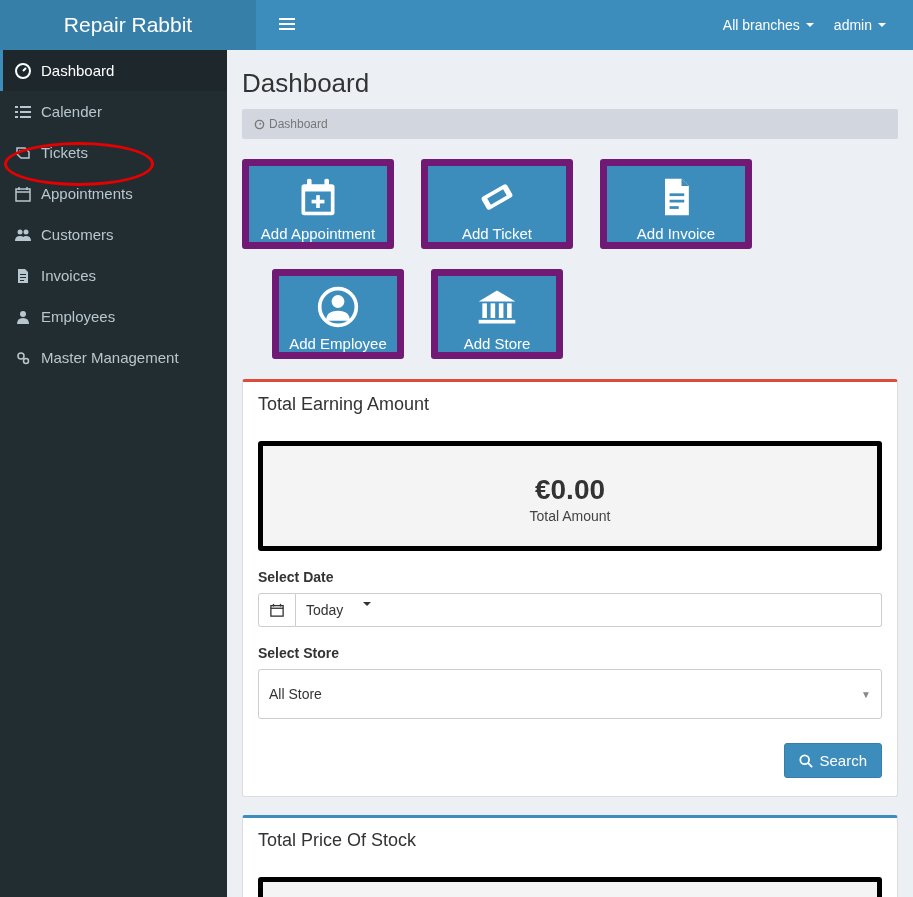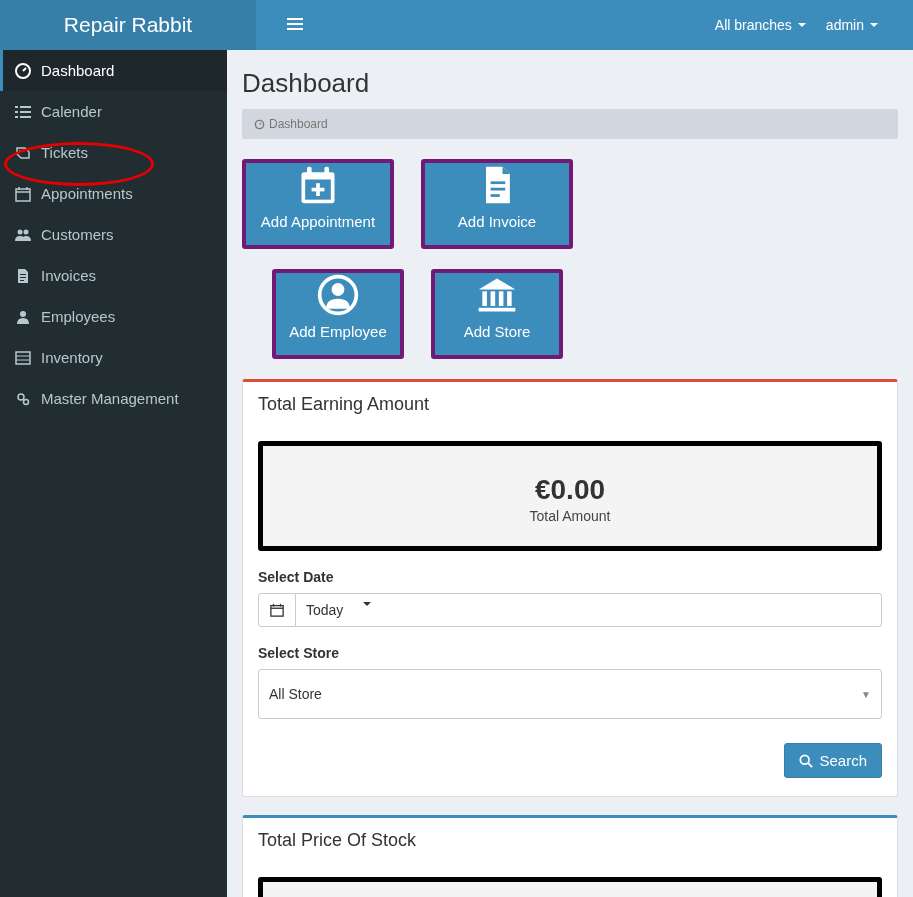--- a/index.html
+++ b/index.html
@@ -1,40 +1,40 @@
 <!DOCTYPE html>
 <html><head>
 <meta charset="utf-8">
 <style>
   * { box-sizing: border-box; margin: 0; padding: 0; }
   body { font-family: "Helvetica Neue", Helvetica, Arial, sans-serif; font-size: 14px; color: #333; background: #ecf0f5; width: 913px; height: 897px; overflow: hidden; }
   .topbar { position: absolute; top: 0; left: 0; right: 0; height: 50px; display: flex; }
   .logo { width: 256px; height: 50px; background: #367fa9; color: #fff; display: flex; align-items: center; justify-content: center; font-size: 21px; font-weight: 500; }
-  .header { flex: 1; background: #3c8dbc; color: #fff; display: flex; align-items: center; padding: 0 25px; }
+  .header { flex: 1; background: #3c8dbc; color: #fff; display: flex; align-items: center; padding: 0 17px; }
   .hamburger { cursor: pointer; padding: 6px; }
   .hamburger svg { width: 16px; height: 16px; fill: #fff; }
   .spacer { flex: 1; }
   .dropdown-btn { color: #fff; padding: 10px 10px; cursor: pointer; display: flex; align-items: center; gap: 4px; font-size: 14px; }
   .caret { display: inline-block; width: 0; height: 0; border-left: 4px solid transparent; border-right: 4px solid transparent; border-top: 4px solid #fff; margin-left: 2px; }
   .scroll-handle { position: absolute; right: 0; top: 50px; width: 6px; height: 12px; background: #888; border-radius: 3px; }
 
   .sidebar { position: absolute; top: 50px; left: 0; width: 227px; bottom: 0; background: #222d32; color: #b8c7ce; }
   .sidebar-item { display: flex; align-items: center; gap: 10px; padding: 12px 15px; cursor: pointer; font-size: 15px; }
   .sidebar-item.active { background: #1e282c; color: #fff; border-left: 3px solid #3c8dbc; padding-left: 12px; }
   .sidebar-item svg { width: 16px; height: 16px; fill: currentColor; flex-shrink: 0; }
 
   .highlight-ellipse { position: absolute; top: 142px; left: 4px; width: 150px; height: 44px; border: 3px solid #e60000; border-radius: 50%; pointer-events: none; z-index: 10; }
 
   .content { position: absolute; top: 50px; left: 227px; right: 0; bottom: 0; background: #ecf0f5; padding: 15px; overflow: hidden; }
   .page-title { font-size: 26px; font-weight: 400; color: #333; margin: 3px 0 10px; }
   .breadcrumb { background: #d2d6de; padding: 8px 12px; font-size: 12px; color: #777; border-radius: 2px; display: flex; align-items: center; gap: 4px; margin-bottom: 20px; }
   .breadcrumb svg { width: 11px; height: 11px; fill: #777; }
 
   .btn-row { display: flex; gap: 27px; margin-bottom: 20px; }
-  .action-btn { width: 152px; height: 90px; background: #3c8dbc; color: #fff; border: 4px solid #701a75; border-radius: 3px; display: flex; flex-direction: column; align-items: center; justify-content: flex-start; gap: 6px; cursor: pointer; font-size: 15px; }
+  .action-btn { width: 152px; height: 90px; background: #3c8dbc; color: #fff; border: 7px solid #701a75; border-radius: 3px; display: flex; flex-direction: column; align-items: center; justify-content: flex-end; gap: 6px; cursor: pointer; font-size: 15px; }
   .action-btn.narrow { width: 132px; }
   .action-btn svg { width: 44px; height: 44px; fill: #fff; }
 
   .panel { background: #fff; border: 1px solid #ddd; border-radius: 3px; margin-bottom: 18px; }
   .panel.red-top { border-top: 3px solid #dd4b39; }
   .panel.blue-top { border-top: 3px solid #3c8dbc; }
   .panel-header { padding: 12px 15px; font-size: 18px; color: #333; }
   .panel-body { padding: 14px 15px 18px; }
 
   .stat-box { background: #f4f4f4; border: 5px solid #000000; border-radius: 3px; text-align: center; padding: 28px 10px 22px; margin-bottom: 18px; }
@@ -136,28 +136,20 @@
   </div>
   <div class="sidebar-item">
     <svg viewBox="0 0 16 16">
         <circle cx="8" cy="5" r="3" fill="currentColor"></circle>
         <path d="M2 15 Q2 9 8 9 Q14 9 14 15 Z" fill="currentColor"></path>
       </svg>
     <span>Employees</span>
   </div>
   <div class="sidebar-item">
     <svg viewBox="0 0 16 16">
-        <rect x="1" y="2" width="14" height="12" fill="none" stroke="currentColor" stroke-width="1.5"></rect>
-        <line x1="1" y1="6" x2="15" y2="6" stroke="currentColor"></line>
-        <line x1="1" y1="10" x2="15" y2="10" stroke="currentColor"></line>
-      </svg>
-    <span>Inventory</span>
-  </div>
-  <div class="sidebar-item">
-    <svg viewBox="0 0 16 16">
         <circle cx="6" cy="6" r="3" fill="none" stroke="currentColor" stroke-width="1.5"></circle>
         <circle cx="11" cy="11" r="2.5" fill="none" stroke="currentColor" stroke-width="1.5"></circle>
       </svg>
     <span>Master Management</span>
   </div>
 </div>
 
 <div class="highlight-ellipse"></div>
 
 <div class="content">
@@ -174,20 +166,29 @@
     <div class="action-btn">
       <svg viewBox="0 0 48 48">
           <rect x="6" y="10" width="36" height="34" rx="3" fill="#fff"></rect>
           <rect x="12" y="4" width="5" height="10" rx="2" fill="#fff"></rect>
           <rect x="31" y="4" width="5" height="10" rx="2" fill="#fff"></rect>
           <rect x="10" y="18" width="28" height="22" fill="#3c8dbc"></rect>
           <rect x="22" y="22" width="4" height="14" fill="#fff"></rect>
           <rect x="17" y="27" width="14" height="4" fill="#fff"></rect>
         </svg>
       <span>Add Appointment</span>
+    </div>
+    <div class="action-btn">
+      <svg viewBox="0 0 48 48">
+          <g transform="rotate(-30 24 24)">
+            <rect x="8" y="16" width="32" height="16" rx="3" fill="#fff"></rect>
+            <rect x="14" y="20" width="20" height="8" fill="#3c8dbc"></rect>
+          </g>
+        </svg>
+      <span>Add Ticket</span>
     </div>
     <div class="action-btn">
       <svg viewBox="0 0 48 48">
           <path d="M12 4 L30 4 L38 12 L38 44 L12 44 Z" fill="#fff"></path>
           <path d="M30 4 L30 12 L38 12 Z" fill="#3c8dbc"></path>
           <rect x="17" y="20" width="16" height="3" fill="#3c8dbc"></rect>
           <rect x="17" y="27" width="16" height="3" fill="#3c8dbc"></rect>
           <rect x="17" y="34" width="10" height="3" fill="#3c8dbc"></rect>
         </svg>
       <span>Add Invoice</span>

